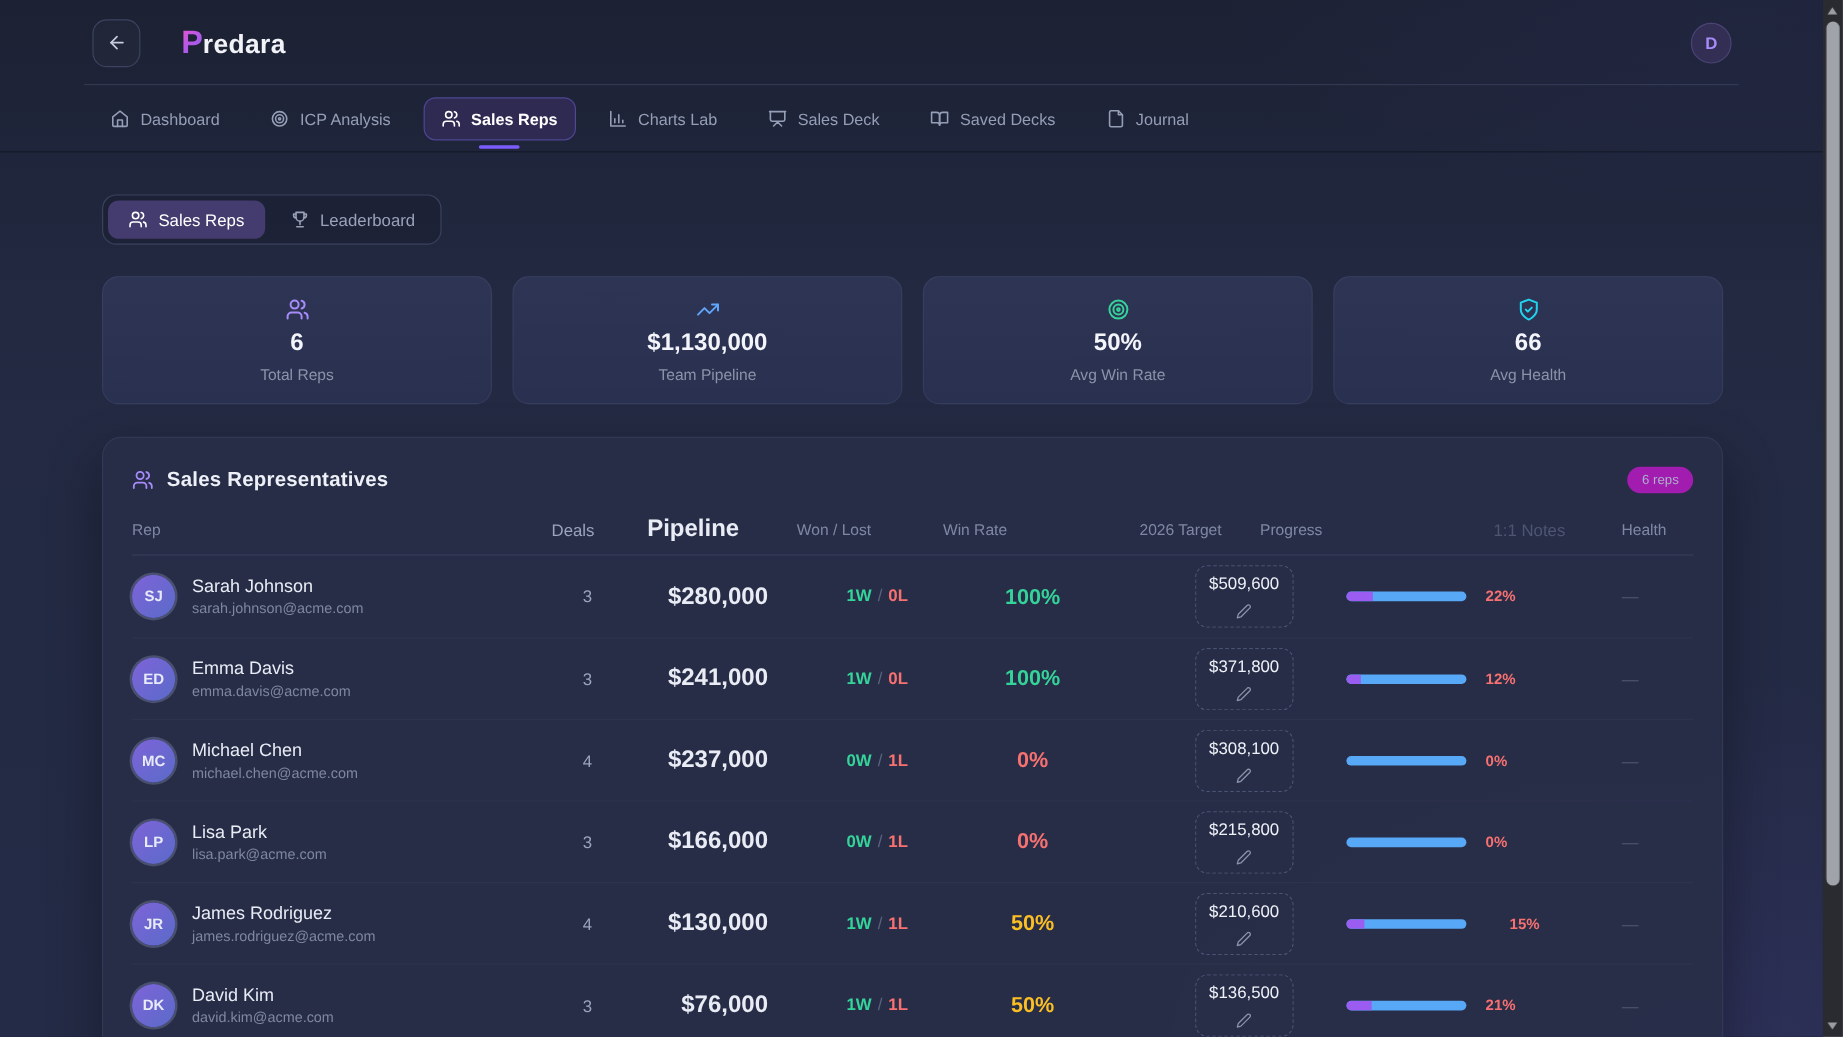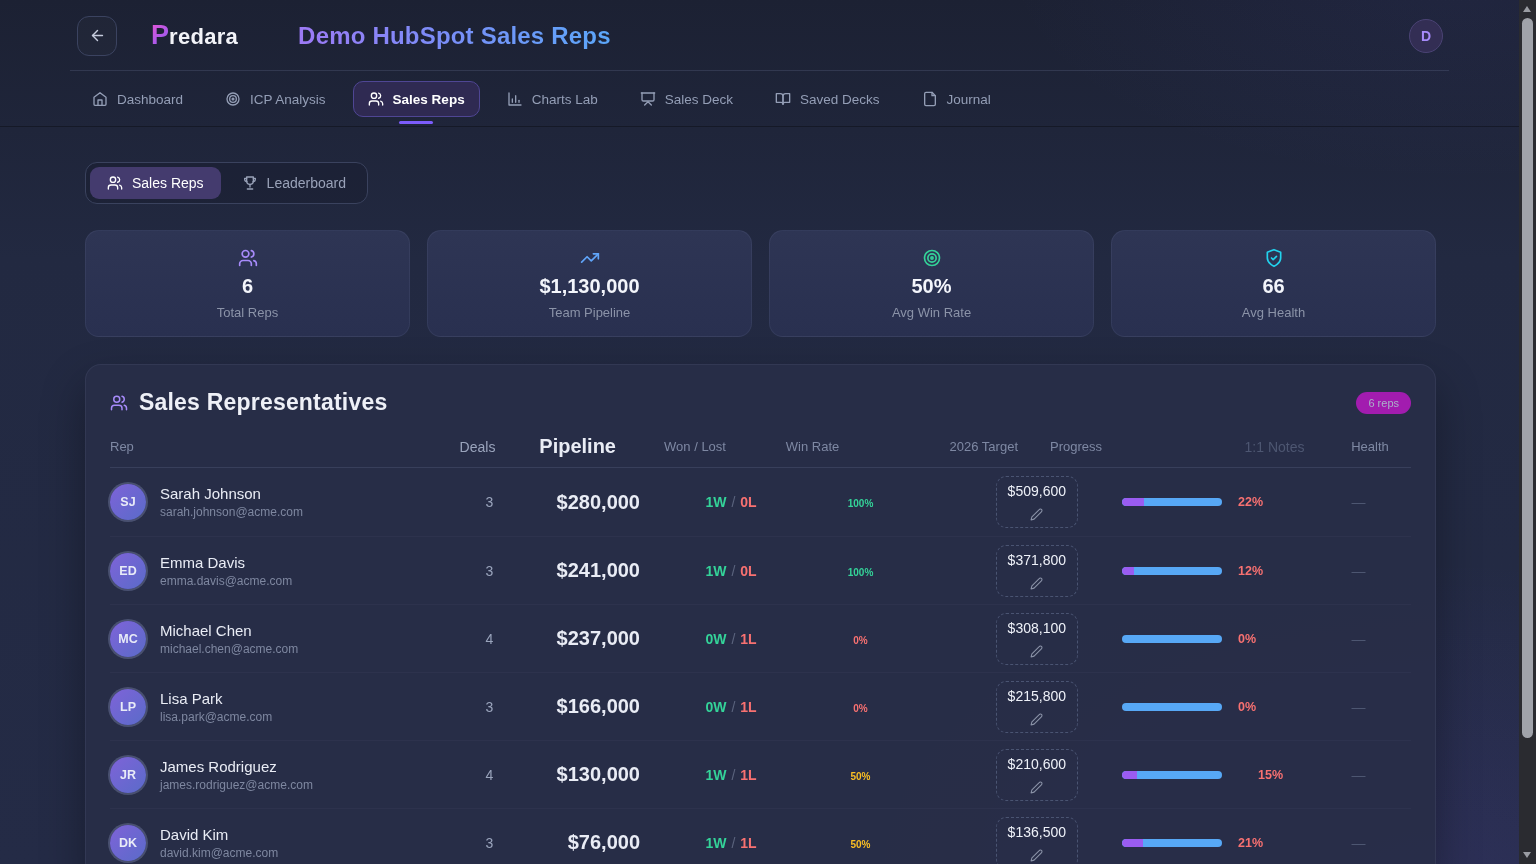--- a/index.html
+++ b/index.html
@@ -101,21 +101,21 @@
   .table-card {
     margin-top:27px; height:520px; border-radius:16px; padding:0 24px;
     background:rgba(40,46,72,0.92);
     border:1px solid rgba(148,160,200,0.10);
     box-shadow:0 20px 45px rgba(0,0,0,0.32);
     overflow:hidden;
   }
   .card-head { display:flex; align-items:center; justify-content:space-between; padding:24px 0 4px; }
   .card-title-wrap { display:flex; align-items:center; gap:11px; }
   .card-title-wrap .icon { width:18px; height:18px; color:#a78bfa; }
-  .card-title { font-size:23px; font-weight:600; color:#eef0f7; letter-spacing:0.2px; }
+  .card-title { font-size:17px; font-weight:600; color:#eef0f7; letter-spacing:0.2px; }
   .count-badge {
     background:#a21caf; color:#aab3c9; font-size:11px;
     padding:5px 12px; border-radius:999px;
   }
 
   .grid-cols {
     display:grid;
     grid-template-columns:330px 75px 120px 120px 115px 180px 172px 105px 86px;
     align-items:center;
   }
@@ -138,21 +138,21 @@
     color:#e8ebf7; font-size:12.5px; font-weight:700;
     display:flex; align-items:center; justify-content:center;
   }
   .rep-name { font-size:15px; color:#e9ecf5; font-weight:500; margin-bottom:3px; }
   .rep-email { font-size:12px; color:#7e87a0; }
 
   .c-deals { color:#9aa4bc; font-size:14px; }
   .c-pipeline { color:#e9ecf5; font-size:20px; font-weight:600; }
   .wl-won,.wl-lost { font-size:14px; font-weight:600; }
   .wl-sep { color:#5b647e; margin:0 5px; font-size:14px; }
-  .win-rate { font-size:10px; font-weight:700;margin-top:32px; }
+  .win-rate { font-size:18px; font-weight:700;margin-top:32px; }
 
   .target-pill {
     display:inline-flex; align-items:center; gap:9px; padding:6px 11px;
     border:1.5px dashed #4a5472; border-radius:10px; background:transparent;
     color:#eef1f8; font-size:14px; font-family:inherit; cursor:pointer;flex-direction:column;
   }
   .target-pill .icon { width:13px; height:13px; color:#8b93a8; }
 
   .bar { position:relative; width:100px; height:8px; border-radius:4px; overflow:hidden; }
   .bar-fill { position:absolute; left:0; top:0; bottom:0; border-radius:4px 0 0 4px; }
@@ -184,21 +184,20 @@
             <svg viewBox="0 0 24 24" fill="none" stroke="currentColor" stroke-width="2" stroke-linecap="round" stroke-linejoin="round">
               <path d="M19 12H5"></path>
               <path d="m12 19-7-7 7-7"></path>
             </svg>
           </span>
       </button>
       <div class="brand">
         <span class="brand-mark">P</span>
           <span class="brand-rest">redara</span>
       </div>
-      <div class="page-title">Demo HubSpot Sales Reps</div>
     </div>
     <div class="avatar-top">D</div>
   </header>
 
   <nav id="main-nav">
       <button class="nav-item">
         <span class="icon">
           <svg viewBox="0 0 24 24" fill="none" stroke="currentColor" stroke-width="2" stroke-linecap="round" stroke-linejoin="round">
             <path d="m3 9.5 9-7 9 7V20a1.5 1.5 0 0 1-1.5 1.5h-15A1.5 1.5 0 0 1 3 20z"></path>
             <path d="M9 21.5v-8h6v8"></path>

